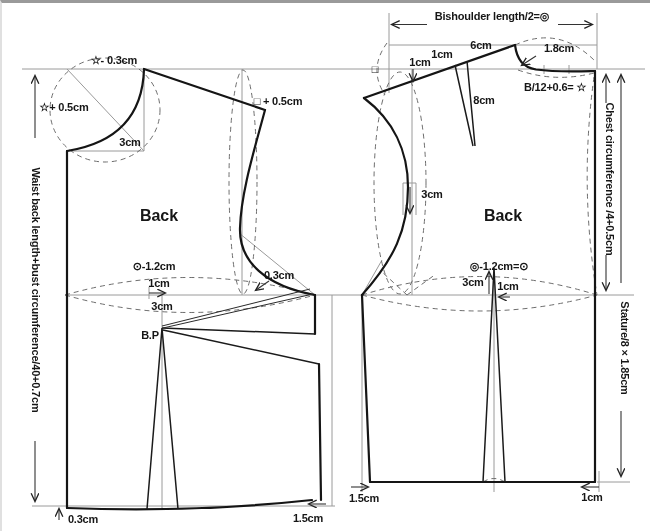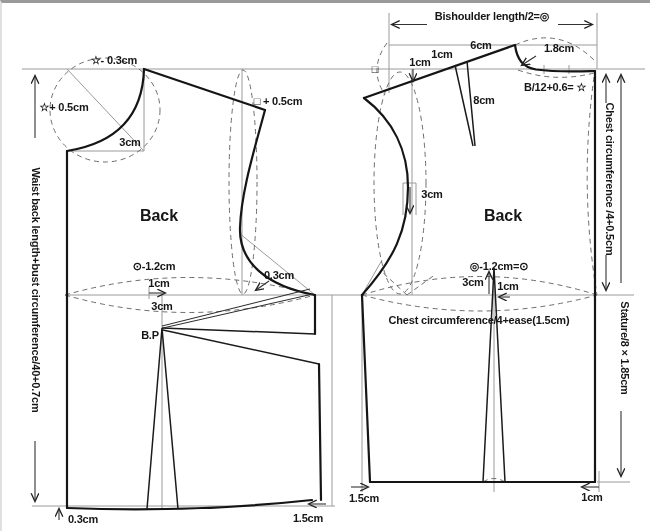--- a/index.html
+++ b/index.html
@@ -135,19 +135,18 @@
   <span class="lbl" style="left:440px;top:51px">1cm</span>
   <span class="lbl" style="left:479px;top:42px">6cm</span>
   <span class="lbl" style="left:557px;top:45px">1.8cm</span>
   <span class="lbl" style="left:553px;top:84px">B/12+0.6= ☆</span>
   <span class="lbl" style="left:482px;top:97px">8cm</span>
   <span class="lbl" style="left:430px;top:191px">3cm</span>
   <span class="lbl big" style="left:501px;top:213px">Back</span>
   <span class="lbl" style="left:497px;top:263px">◎-1.2cm=⊙</span>
   <span class="lbl" style="left:471px;top:279px">3cm</span>
   <span class="lbl" style="left:506px;top:283px">1cm</span>
-  <span class="lbl" style="left:477px;top:317px">Chest circumference/4+ease(1.5cm)</span>
   <span class="lbl" style="left:362px;top:495px">1.5cm</span>
   <span class="lbl" style="left:590px;top:494px">1cm</span>
   <span class="lbl rot" style="left:607px;top:176px">Chest circumference /4+0.5cm</span>
   <span class="lbl rot" style="left:622px;top:345px">Stature/8 × 1.85cm</span>
 
 </div>
 
 </body></html>

